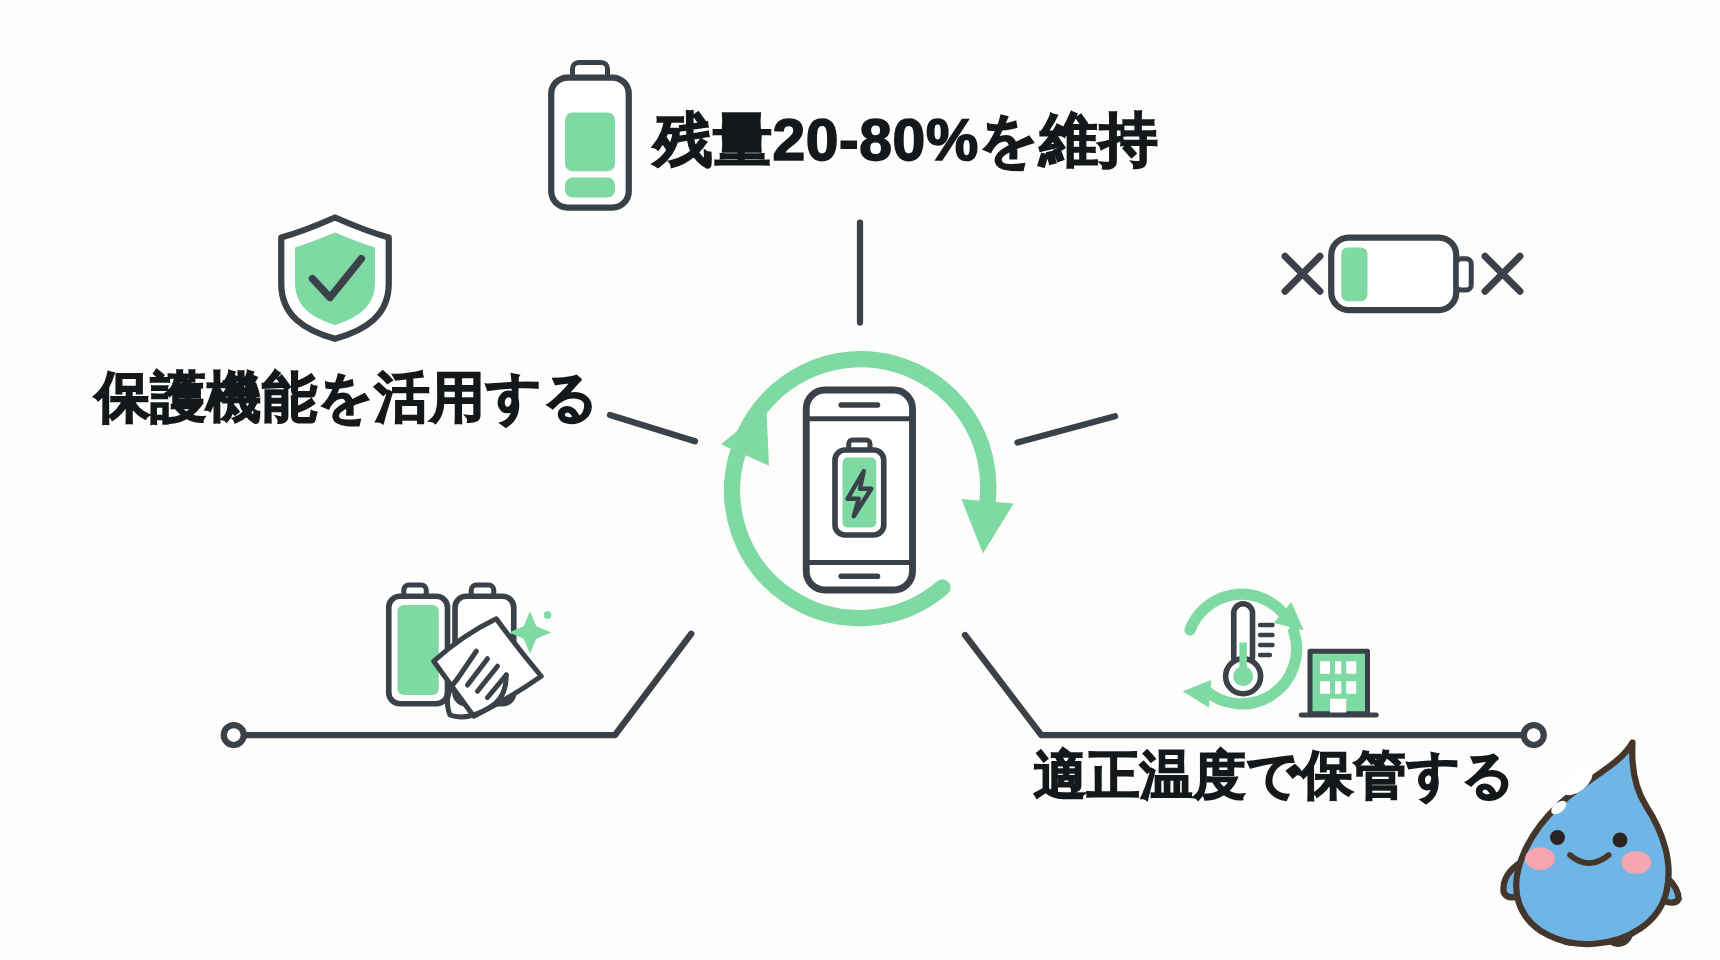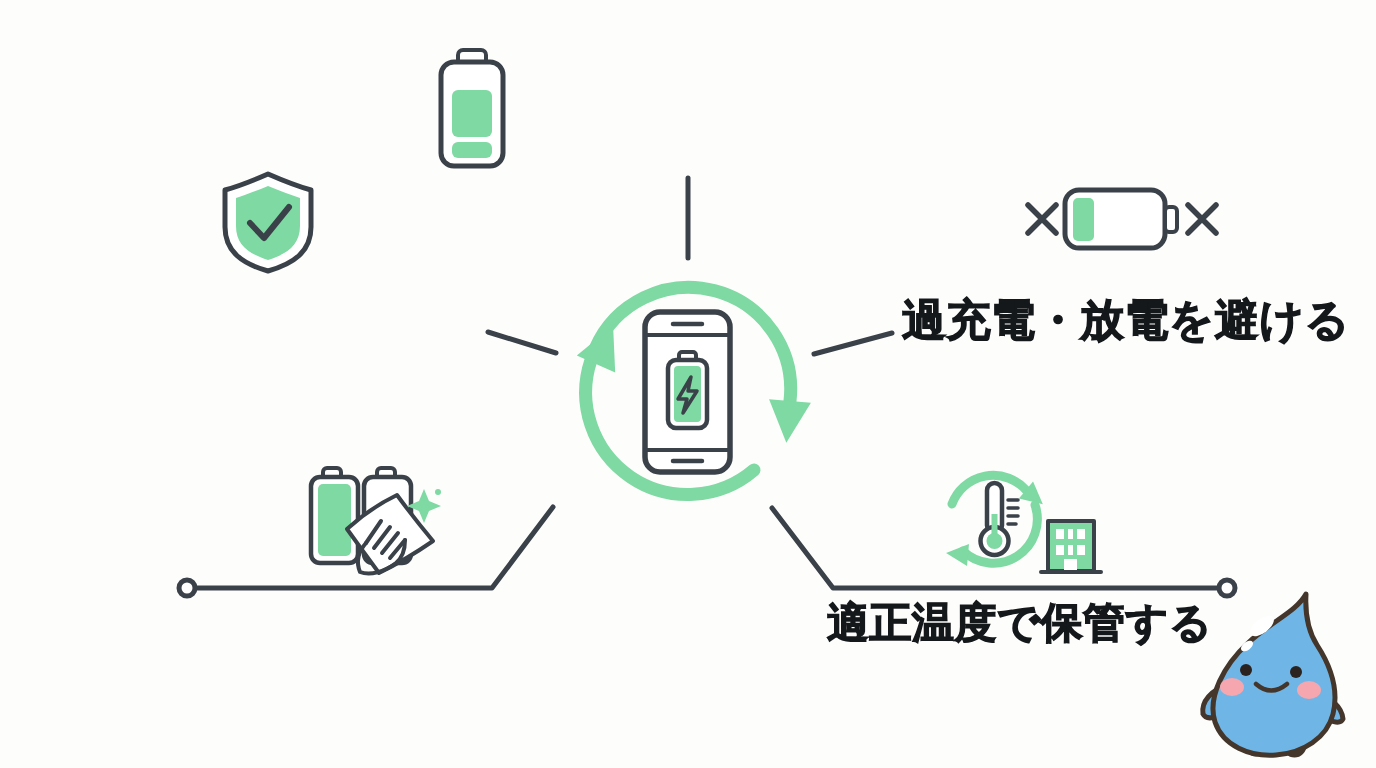--- a/index.html
+++ b/index.html
@@ -13,21 +13,21 @@
   }
   svg.layer{position:absolute;left:0;top:0;}
   .label{
     position:absolute;font-weight:900;color:var(--text);white-space:nowrap;
     line-height:1;-webkit-text-stroke:1.3px var(--text);letter-spacing:0.5px;
   }
   .label.top{left:523px;top:88px;font-size:47px;}
   .label.left{left:76px;top:297px;font-size:44px;}
   .label.right{left:902px;top:298px;font-size:44px;}
   .label.bl{left:198px;top:602px;font-size:42px;}
-  .label.br{left:827px;top:602px;font-size:42px;}
+  .label.br{left:827px;top:602px;font-size:42px;font-family:Liberation Mono, monospace;}
 
   
   .o5{stroke:var(--outline);stroke-width:5;fill:none;stroke-linecap:round;stroke-linejoin:round;}
   .o4{stroke:var(--outline);stroke-width:4;fill:none;stroke-linecap:round;stroke-linejoin:round;}
   .o35{stroke:var(--outline);stroke-width:3.5;fill:none;stroke-linecap:round;}
   .wfo{fill:#fff;stroke:var(--outline);stroke-width:5;stroke-linejoin:round;}
   .wfo45{fill:#fff;stroke:var(--outline);stroke-width:4.5;stroke-linejoin:round;}
   .wfo4{fill:#fff;stroke:var(--outline);stroke-width:4;stroke-linejoin:round;}
   .gf{fill:var(--green);stroke:none;}
   .bld{fill:var(--green);stroke:var(--outline);stroke-width:4;stroke-linejoin:round;}
@@ -155,15 +155,16 @@
       <ellipse fill="#fff" cx="1262" cy="626" rx="14" ry="7" transform="rotate(-38 1262 626)"></ellipse>
       <ellipse fill="#fff" cx="1247" cy="646" rx="7" ry="4" transform="rotate(-38 1247 646)"></ellipse>
       <ellipse class="chk" cx="1232" cy="687" rx="12" ry="9"></ellipse>
       <ellipse class="chk" cx="1309" cy="690" rx="12" ry="9"></ellipse>
       <circle class="eye" cx="1246" cy="670" r="6"></circle>
       <circle class="eye" cx="1296" cy="672" r="6"></circle>
       <path class="mline" d="M 1256,684 Q 1271,697 1287,684"></path>
     </g>
   </svg>
 
-  <div class="label right">過充電・放電を避ける</div>
+  <div class="label top">残量20-80%を維持</div>
+  <div class="label left">保護機能を活用する</div>
   <div class="label br">適正温度で保管する</div>
 </div>
 
 </body></html>

